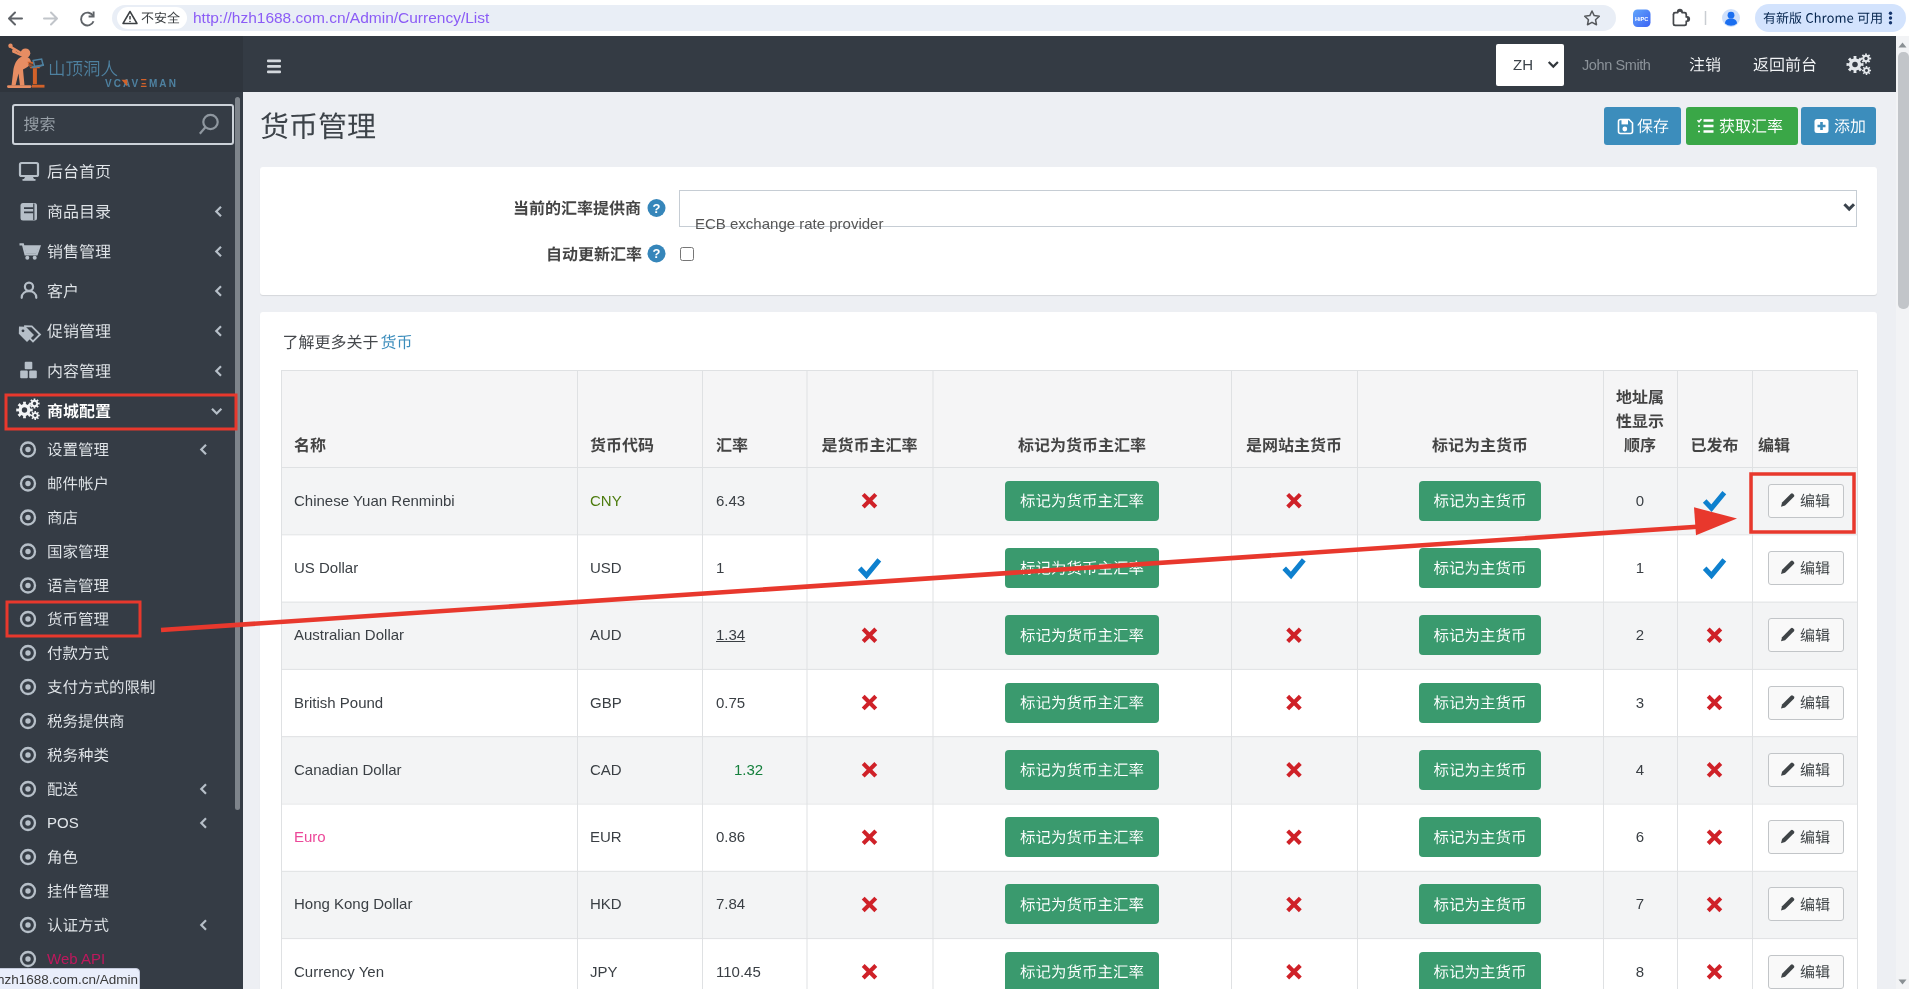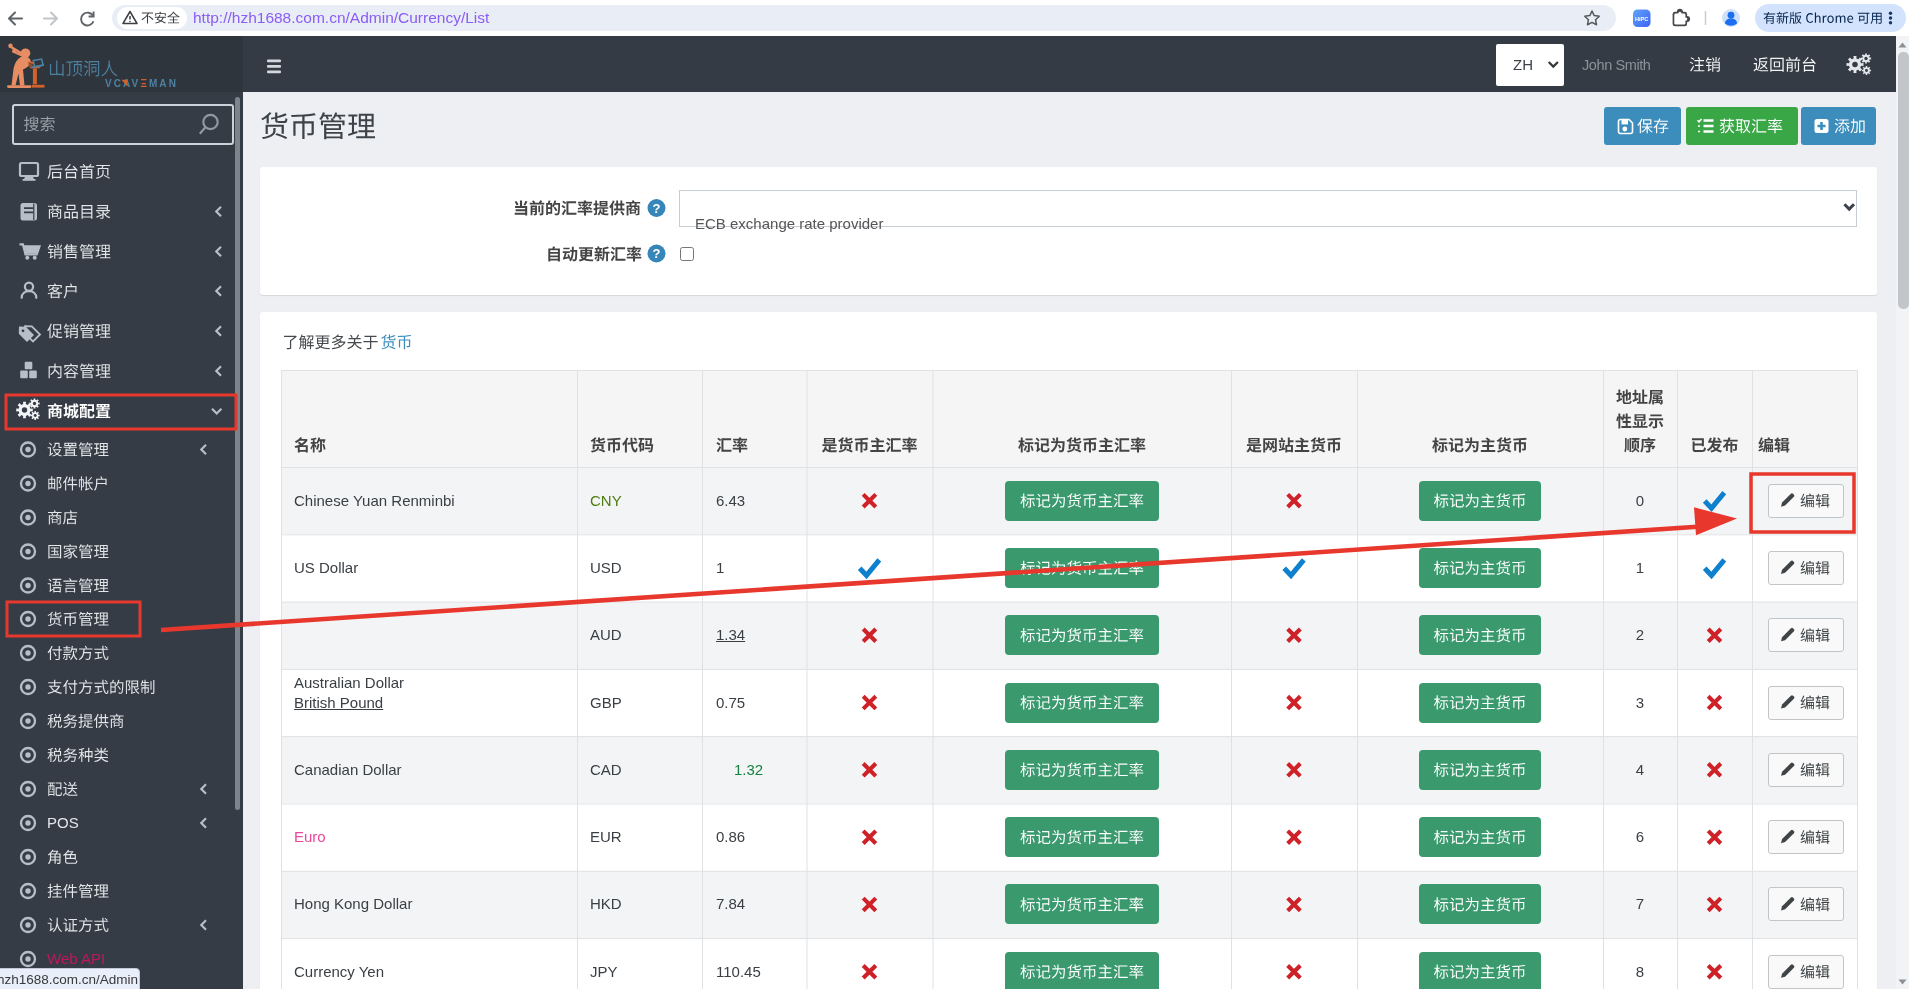--- a/index.html
+++ b/index.html
@@ -39,28 +39,28 @@
 <div style="position:absolute;left:1419px;top:480.65px;width:122px;height:40px;background:#3a9a6e;border-radius:4px;"></div>
 <div style="position:absolute;left:1610px;top:490.65px;width:60px;height:20px;font:15px 'Liberation Sans',sans-serif;color:#3a3f44;line-height:20px;text-align:center;">0</div>
 <div style="position:absolute;left:1768px;top:483.65px;width:76px;height:34px;background:#f9f9f9;border:1px solid #c2c5c8;border-radius:3px;box-sizing:border-box;"></div>
 <div style="position:absolute;left:294px;top:557.95px;width:280px;height:20px;font:15px 'Liberation Sans',sans-serif;color:#3a3f44;line-height:20px;">US Dollar</div>
 <div style="position:absolute;left:590px;top:557.95px;width:100px;height:20px;font:15px 'Liberation Sans',sans-serif;color:#3a3f44;line-height:20px;">USD</div>
 <div style="position:absolute;left:716px;top:557.95px;width:100px;height:20px;font:15px 'Liberation Sans',sans-serif;color:#3a3f44;line-height:20px;">1</div>
 <div style="position:absolute;left:1005px;top:547.95px;width:154px;height:40px;background:#3a9a6e;border-radius:4px;"></div>
 <div style="position:absolute;left:1419px;top:547.95px;width:122px;height:40px;background:#3a9a6e;border-radius:4px;"></div>
 <div style="position:absolute;left:1610px;top:557.95px;width:60px;height:20px;font:15px 'Liberation Sans',sans-serif;color:#3a3f44;line-height:20px;text-align:center;">1</div>
 <div style="position:absolute;left:1768px;top:550.95px;width:76px;height:34px;background:#f9f9f9;border:1px solid #c2c5c8;border-radius:3px;box-sizing:border-box;"></div>
-<div style="position:absolute;left:294px;top:625.25px;width:280px;height:20px;font:15px 'Liberation Sans',sans-serif;color:#3a3f44;line-height:20px;margin-top:48px;">Australian Dollar</div>
+<div style="position:absolute;left:294px;top:625.25px;width:280px;height:20px;font:15px 'Liberation Sans',sans-serif;color:#3a3f44;line-height:20px;">Australian Dollar</div>
 <div style="position:absolute;left:590px;top:625.25px;width:100px;height:20px;font:15px 'Liberation Sans',sans-serif;color:#3a3f44;line-height:20px;">AUD</div>
 <div style="position:absolute;left:716px;top:625.25px;width:100px;height:20px;font:15px 'Liberation Sans',sans-serif;color:#3a3f44;line-height:20px;text-decoration:underline;">1.34</div>
 <div style="position:absolute;left:1005px;top:615.25px;width:154px;height:40px;background:#3a9a6e;border-radius:4px;"></div>
 <div style="position:absolute;left:1419px;top:615.25px;width:122px;height:40px;background:#3a9a6e;border-radius:4px;"></div>
 <div style="position:absolute;left:1610px;top:625.25px;width:60px;height:20px;font:15px 'Liberation Sans',sans-serif;color:#3a3f44;line-height:20px;text-align:center;">2</div>
 <div style="position:absolute;left:1768px;top:618.25px;width:76px;height:34px;background:#f9f9f9;border:1px solid #c2c5c8;border-radius:3px;box-sizing:border-box;"></div>
-<div style="position:absolute;left:294px;top:692.55px;width:280px;height:20px;font:15px 'Liberation Sans',sans-serif;color:#3a3f44;line-height:20px;text-decoration:underline;">British Pound</div>
+<div style="position:absolute;left:294px;top:692.55px;width:280px;height:20px;font:15px 'Liberation Sans',sans-serif;color:#3a3f44;line-height:20px;">British Pound</div>
 <div style="position:absolute;left:590px;top:692.55px;width:100px;height:20px;font:15px 'Liberation Sans',sans-serif;color:#3a3f44;line-height:20px;">GBP</div>
 <div style="position:absolute;left:716px;top:692.55px;width:100px;height:20px;font:15px 'Liberation Sans',sans-serif;color:#3a3f44;line-height:20px;">0.75</div>
 <div style="position:absolute;left:1005px;top:682.55px;width:154px;height:40px;background:#3a9a6e;border-radius:4px;"></div>
 <div style="position:absolute;left:1419px;top:682.55px;width:122px;height:40px;background:#3a9a6e;border-radius:4px;"></div>
 <div style="position:absolute;left:1610px;top:692.55px;width:60px;height:20px;font:15px 'Liberation Sans',sans-serif;color:#3a3f44;line-height:20px;text-align:center;">3</div>
 <div style="position:absolute;left:1768px;top:685.55px;width:76px;height:34px;background:#f9f9f9;border:1px solid #c2c5c8;border-radius:3px;box-sizing:border-box;"></div>
 <div style="position:absolute;left:294px;top:759.85px;width:280px;height:20px;font:15px 'Liberation Sans',sans-serif;color:#3a3f44;line-height:20px;">Canadian Dollar</div>
 <div style="position:absolute;left:590px;top:759.85px;width:100px;height:20px;font:15px 'Liberation Sans',sans-serif;color:#3a3f44;line-height:20px;">CAD</div>
 <div style="position:absolute;left:734px;top:759.85px;width:100px;height:20px;font:15px 'Liberation Sans',sans-serif;color:#15803d;line-height:20px;">1.32</div>
 <div style="position:absolute;left:1005px;top:749.85px;width:154px;height:40px;background:#3a9a6e;border-radius:4px;"></div>

